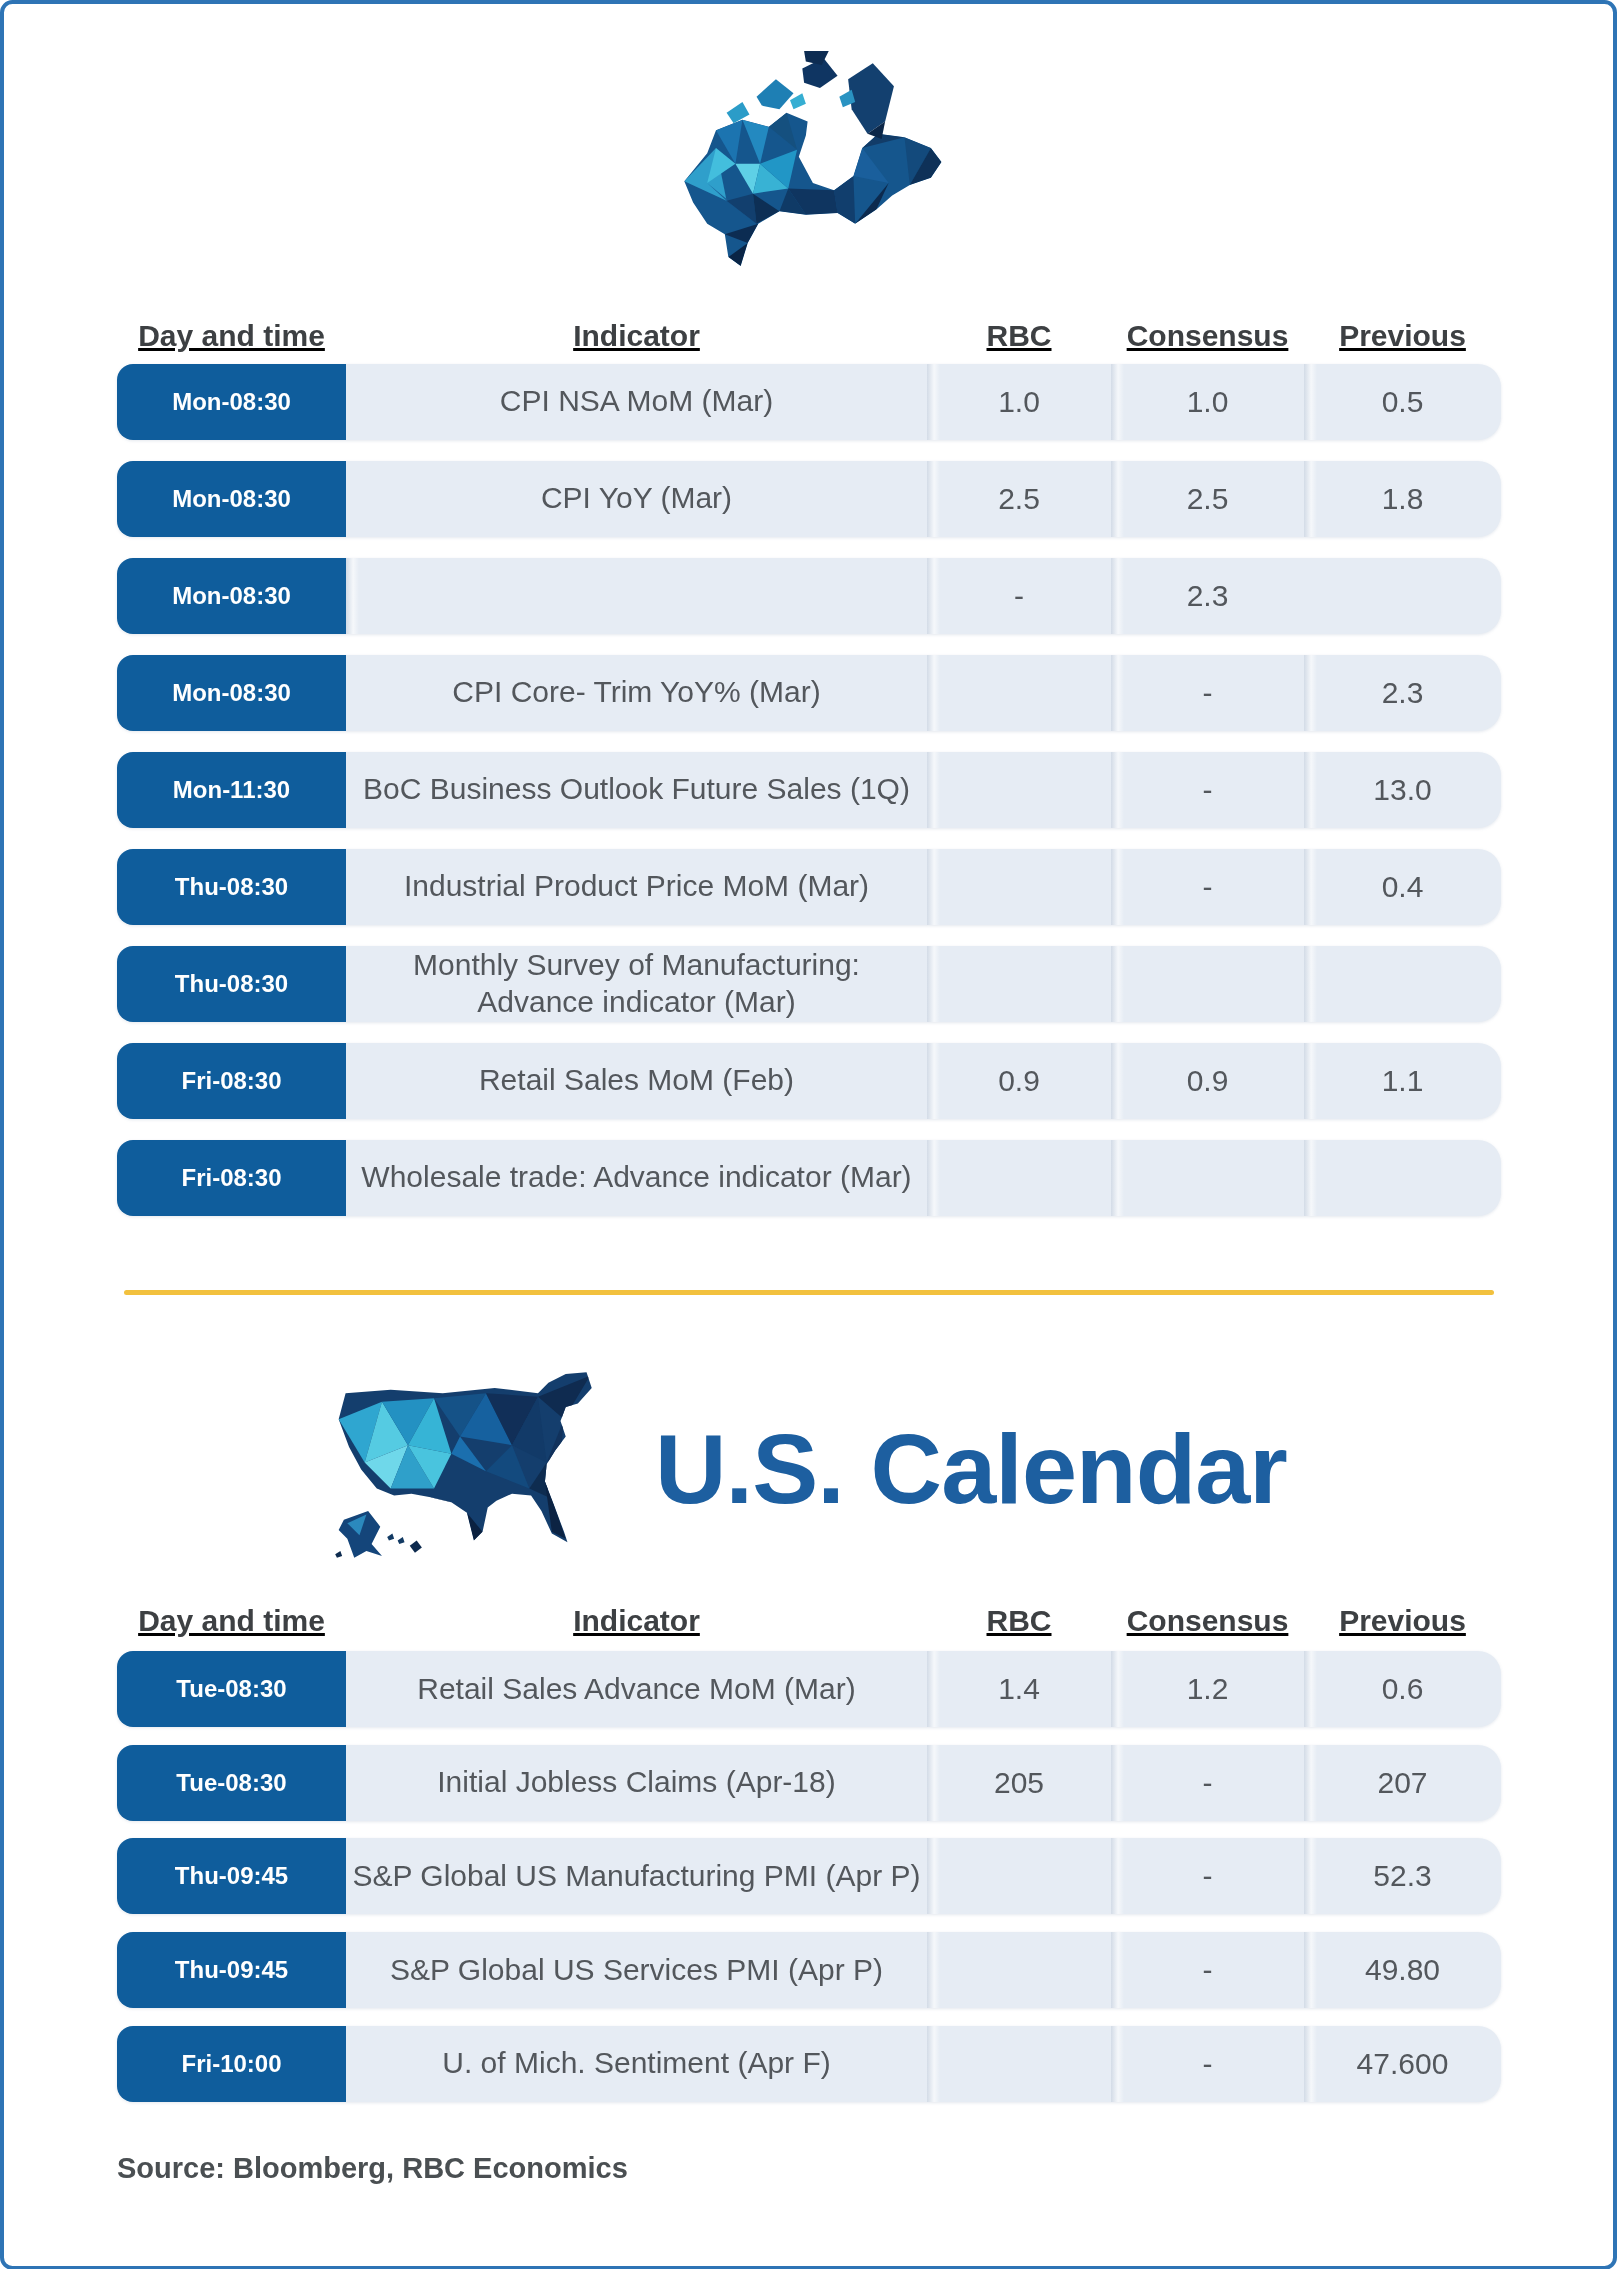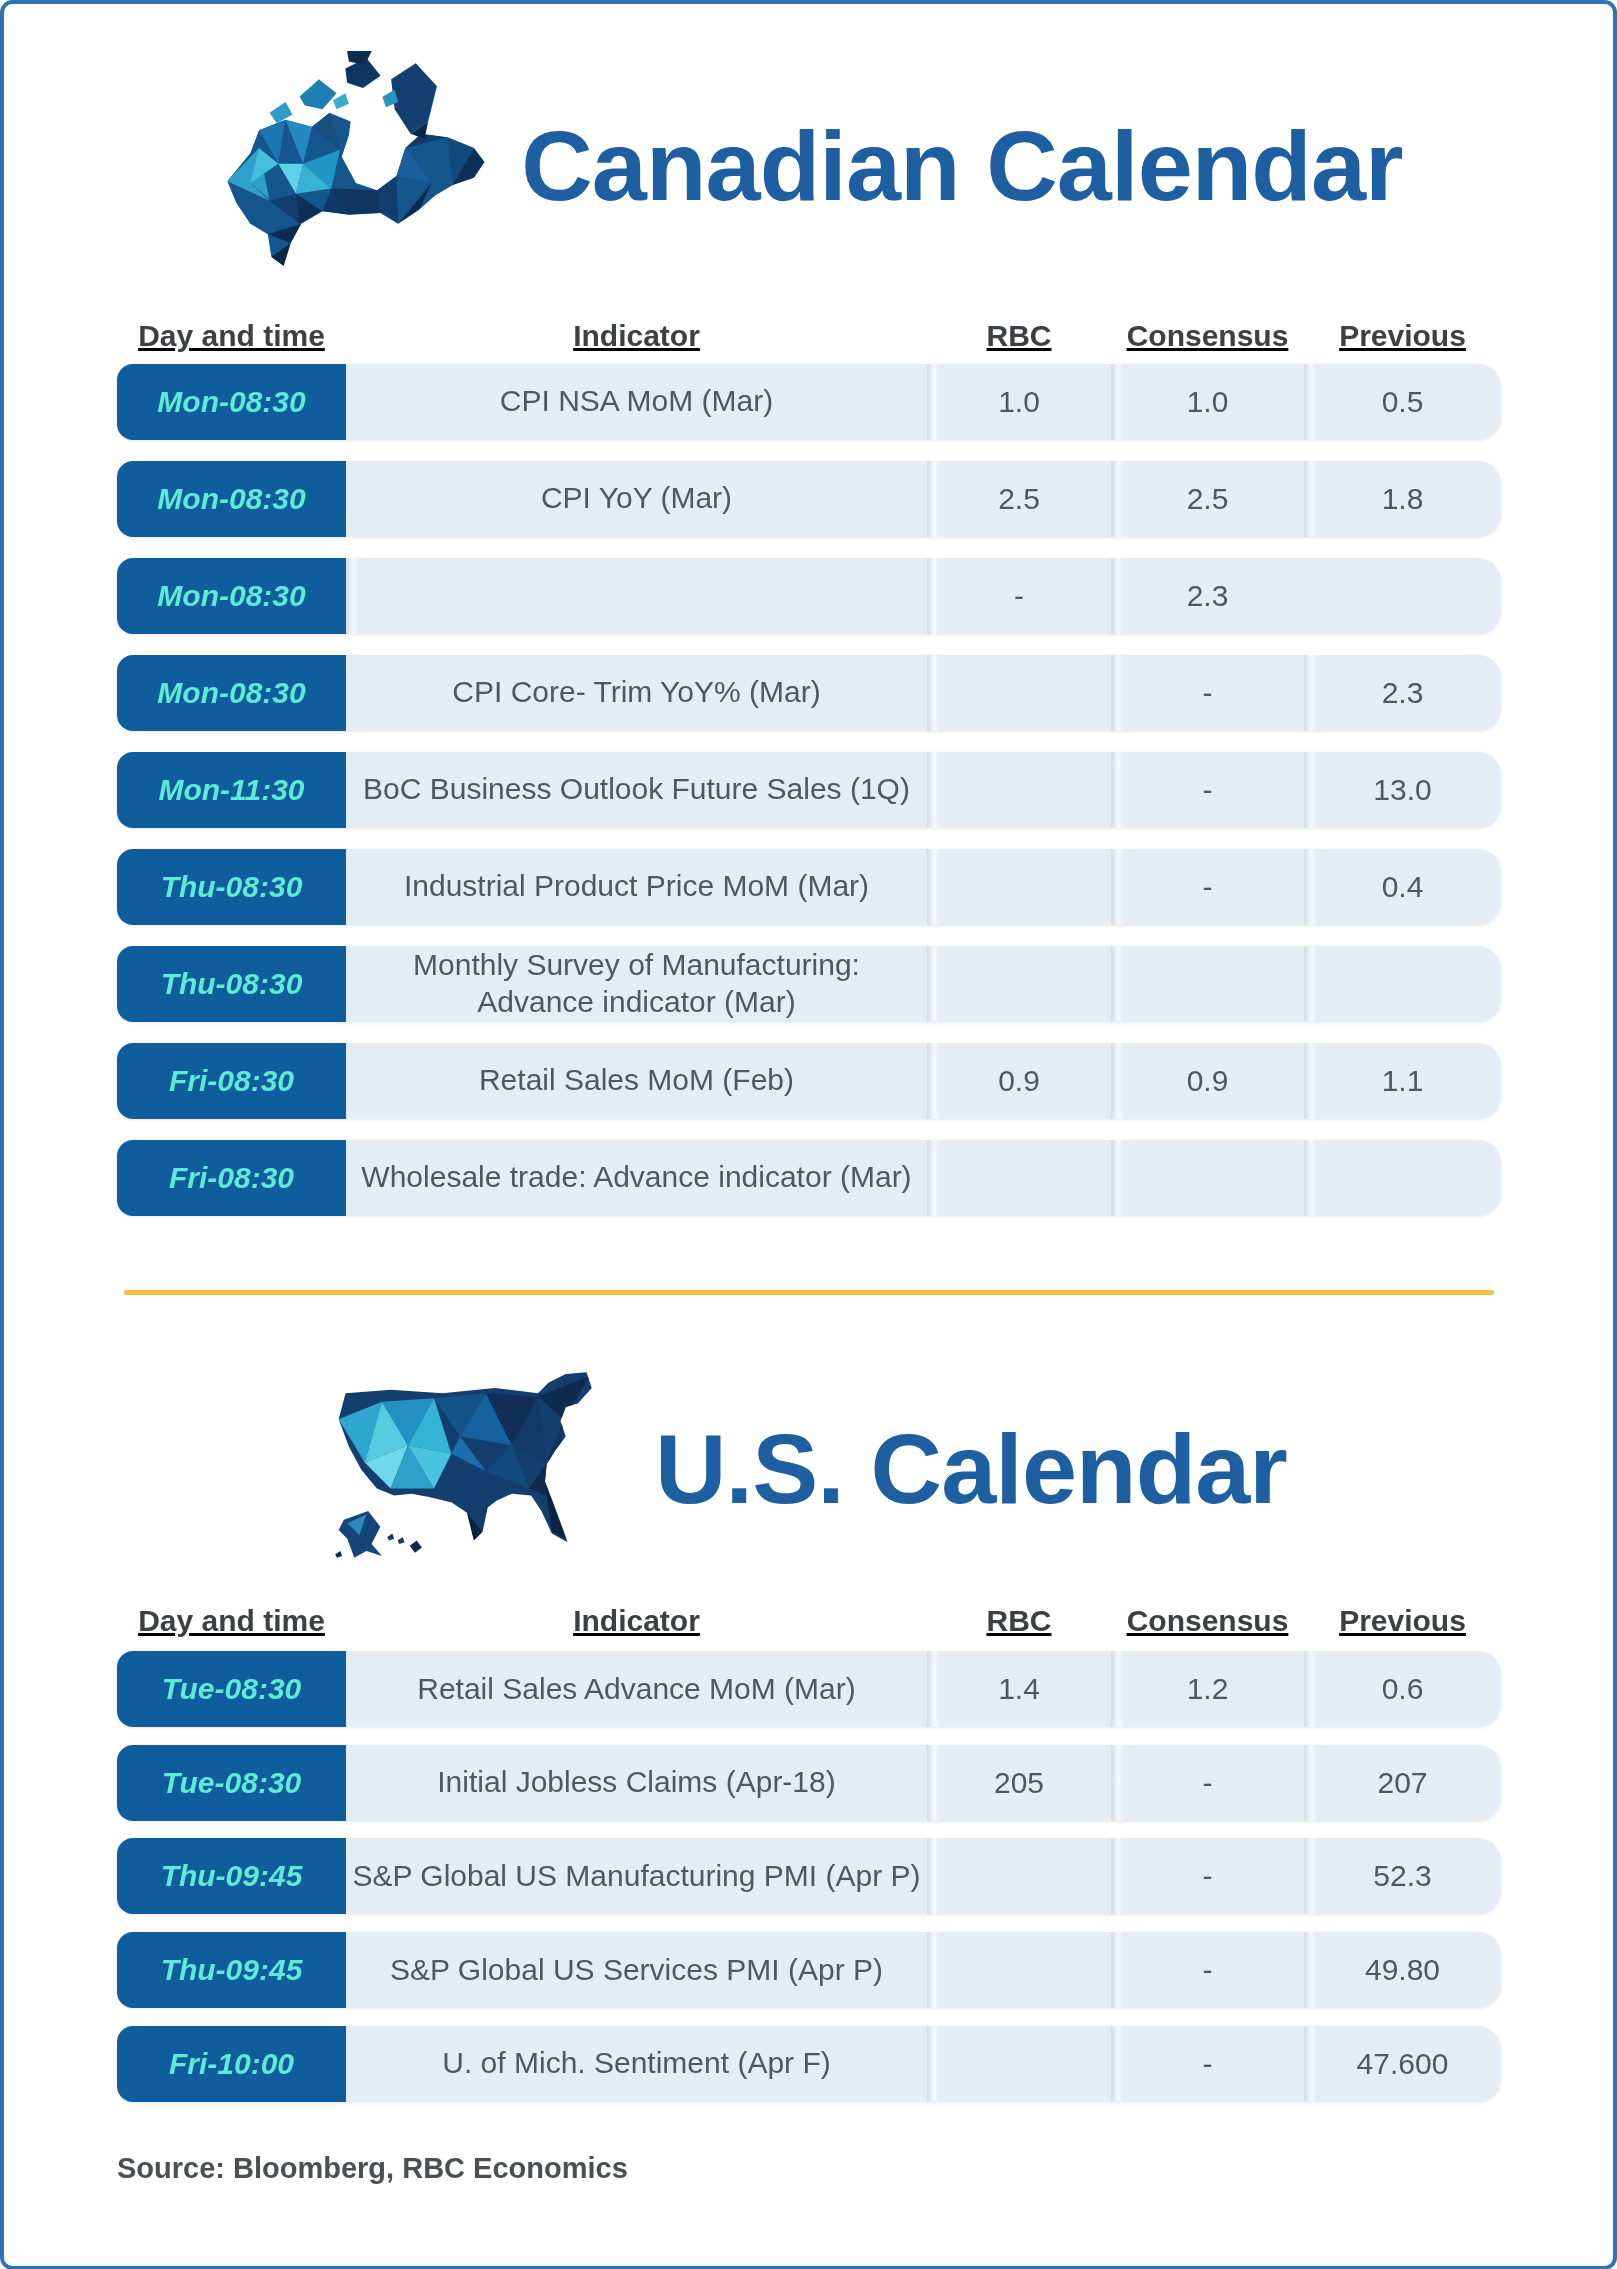--- a/index.html
+++ b/index.html
@@ -23,21 +23,21 @@
   .th{font-size:30px;font-weight:700;color:var(--header-text,#3d4043);text-align:center;}
   .th-time{width:229px;}
   .th-grid{display:grid;grid-template-columns:581px 184px 193px 197px;flex:1;}
   .rows{display:flex;flex-direction:column;gap:21px;width:1384px;margin:10.6px 0 0 113px;}
   .sec-us .rows{gap:17.7px;margin-top:12.4px;}
   .row{display:flex;height:76px;filter:drop-shadow(0 1.8px 1.8px rgba(50,80,120,.13));}
   .pill{
     width:229px;background:var(--pill-blue,#0f5d9c);border-radius:16px 0 0 16px;
     display:flex;align-items:center;justify-content:center;
   }
-  .pill span{color:#5eead4;font-size:30px;font-weight:700;font-style:italic;}
+  .pill span{color:#ffffff;font-size:24px;font-weight:700;}
   .row-body{
     flex:1;display:grid;grid-template-columns:581px 184px 193px 197px;
     background:var(--row-bg,#e6ecf4);border-radius:0 23px 23px 0;
   }
   .cell{
     display:flex;align-items:center;justify-content:center;text-align:center;
     font-size:30px;color:var(--cell-text,#53575c);position:relative;
   }
   .cell.ind{white-space:pre-line;line-height:1.22;}
   .cell.val::before{
@@ -87,21 +87,20 @@
         </g>
         <polygon points="96,52 118,32 138,48 122,66 102,62" fill="#1e7fb4"></polygon>
         <polygon points="148,20 172,8 188,28 168,42 150,36" fill="#0f3562"></polygon>
         <polygon points="200,32 228,14 252,40 242,80 222,94 204,66" fill="#13406f"></polygon>
         <polygon points="222,94 242,80 238,100" fill="#0c2748"></polygon>
         <polygon points="62,70 80,58 88,72 70,82" fill="#2b9cc8"></polygon>
         <polygon points="150,0 178,0 170,16 152,12" fill="#0d2c52"></polygon>
         <polygon points="190,52 204,44 208,58 194,64" fill="#2a93c2"></polygon>
         <polygon points="134,56 148,48 152,60 138,66" fill="#36aed2"></polygon>
       </svg>
-      <h1 class="cal-title">Canadian Calendar</h1>
     </div>
 
     <div class="thead">
       <div class="th th-time">Day and time</div>
       <div class="th-grid">
         <div class="th">Indicator</div>
         <div class="th">RBC</div>
         <div class="th">Consensus</div>
         <div class="th">Previous</div>
       </div>

